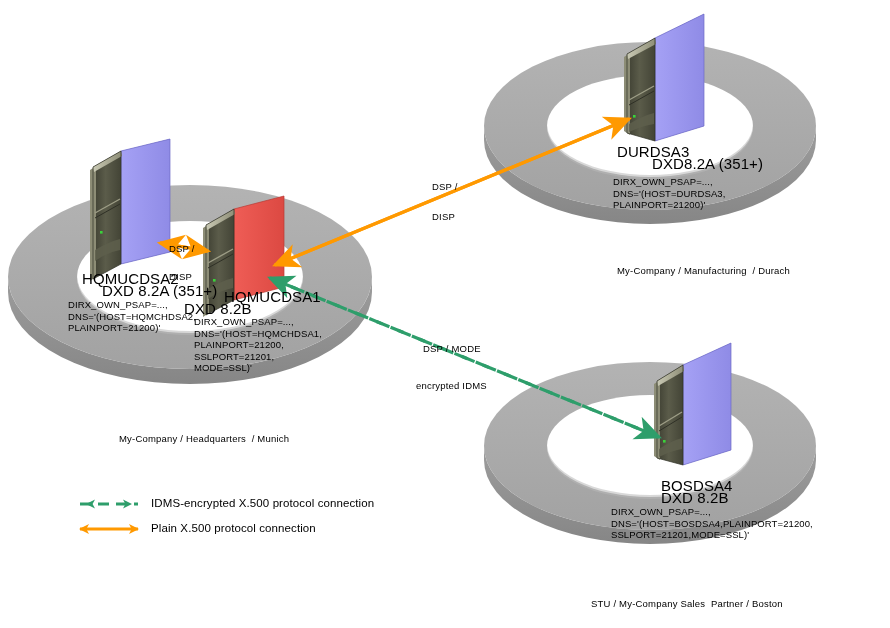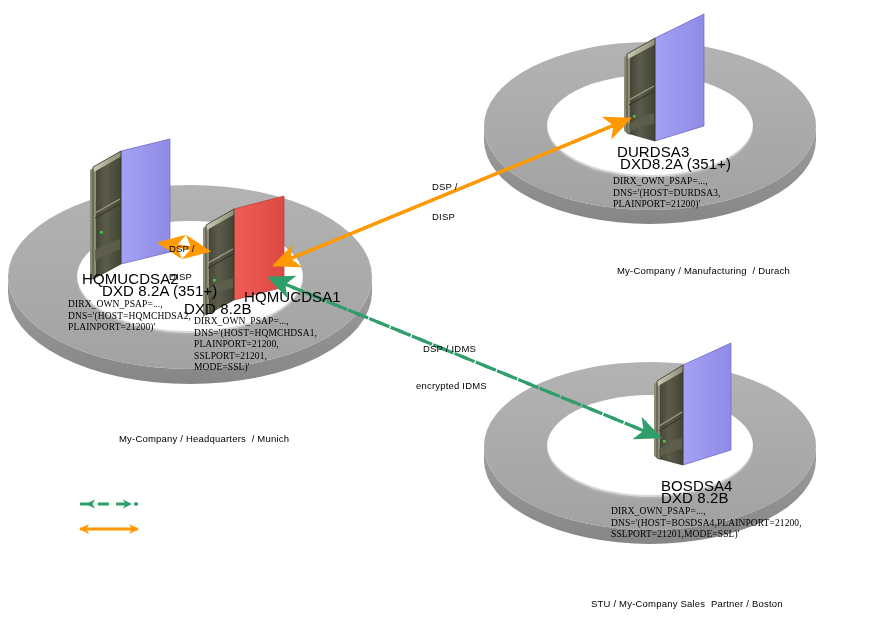--- a/index.html
+++ b/index.html
@@ -32,21 +32,20 @@
     white-space: pre;
     line-height: 1.22;
   }
   .node-name {
     font-size: 15px;
     letter-spacing: 0.1px;
   }
   .node-cfg {
     font-size: 9.5px;
     letter-spacing: 0.1px;
-    font-family: Liberation Serif, serif;
   }
   .site-caption {
     font-size: 9.5px;
     letter-spacing: 0.2px;
   }
   .edge-label {
     font-size: 9.5px;
     letter-spacing: 0.2px;
     margin-top: 12px;
   }
@@ -213,47 +212,49 @@
       <path d="M 139,529 L 129,524 L 131.6,529 L 129,534 Z" fill="#ff9900"></path>
     </g>
   </svg>
 
   <div class="lbl node-name" style="left:82px; top:270px;">HQMUCDSA2</div>
   <div class="lbl node-name" style="left:82px; top:282px;padding-left:20px;">DXD 8.2A (351+)</div>
   <div class="lbl node-cfg" style="left:68px; top:299px;">DIRX_OWN_PSAP=...,
 DNS='(HOST=HQMCHDSA2,
 PLAINPORT=21200)'</div>
 
-  <div class="lbl node-name" style="left:200px; top:288px;padding-left:44px;">HQMUCDSA1</div>
+  <div class="lbl node-name" style="left:180px; top:288px;padding-left:44px;">HQMUCDSA1</div>
   <div class="lbl node-name" style="left:184px; top:300px;">DXD 8.2B</div>
   <div class="lbl node-cfg" style="left:194px; top:316px;">DIRX_OWN_PSAP=...,
 DNS='(HOST=HQMCHDSA1,
 PLAINPORT=21200,
 SSLPORT=21201,
 MODE=SSL)'</div>
 
   <div class="lbl node-name" style="left:617px; top:143px;">DURDSA3</div>
-  <div class="lbl node-name" style="left:620px; top:155px;">DXD8.2A (351+)</div>
+  <div class="lbl node-name" style="left:652px; top:155px;">DXD8.2A (351+)</div>
   <div class="lbl node-cfg" style="left:613px; top:176px;">DIRX_OWN_PSAP=...,
 DNS='(HOST=DURDSA3,
 PLAINPORT=21200)'</div>
 
   <div class="lbl node-name" style="left:661px; top:477px;">BOSDSA4</div>
   <div class="lbl node-name" style="left:661px; top:489px;">DXD 8.2B</div>
   <div class="lbl node-cfg" style="left:611px; top:506px;">DIRX_OWN_PSAP=...,
 DNS='(HOST=BOSDSA4,PLAINPORT=21200,
 SSLPORT=21201,MODE=SSL)'</div>
 
   <div class="lbl edge-label" style="left:169px; top:231px;">DSP /</div>
   <div class="lbl edge-label" style="left:169px; top:259px;">DISP</div>
 
   <div class="lbl edge-label" style="left:432px; top:169px;">DSP /</div>
   <div class="lbl edge-label" style="left:432px; top:199px;">DISP</div>
 
-  <div class="lbl edge-label" style="left:423px; top:331px;">DSP / IDMS</div>
+  <div class="lbl edge-label" style="left:423px; top:331px;">DSP / MODE</div>
   <div class="lbl edge-label" style="left:416px; top:368px;">encrypted IDMS</div>
 
   <div class="lbl site-caption" style="left:119px; top:433px;">My-Company / Headquarters  / Munich</div>
   <div class="lbl site-caption" style="left:617px; top:265px;">My-Company / Manufacturing  / Durach</div>
   <div class="lbl site-caption" style="left:591px; top:598px;">STU / My-Company Sales  Partner / Boston</div>
 
+  <div class="lbl legend-text" style="left:151px; top:496px;">IDMS-encrypted X.500 protocol connection</div>
+  <div class="lbl legend-text" style="left:151px; top:521px;">Plain X.500 protocol connection</div>
 
 </div>
 
 </body></html>

